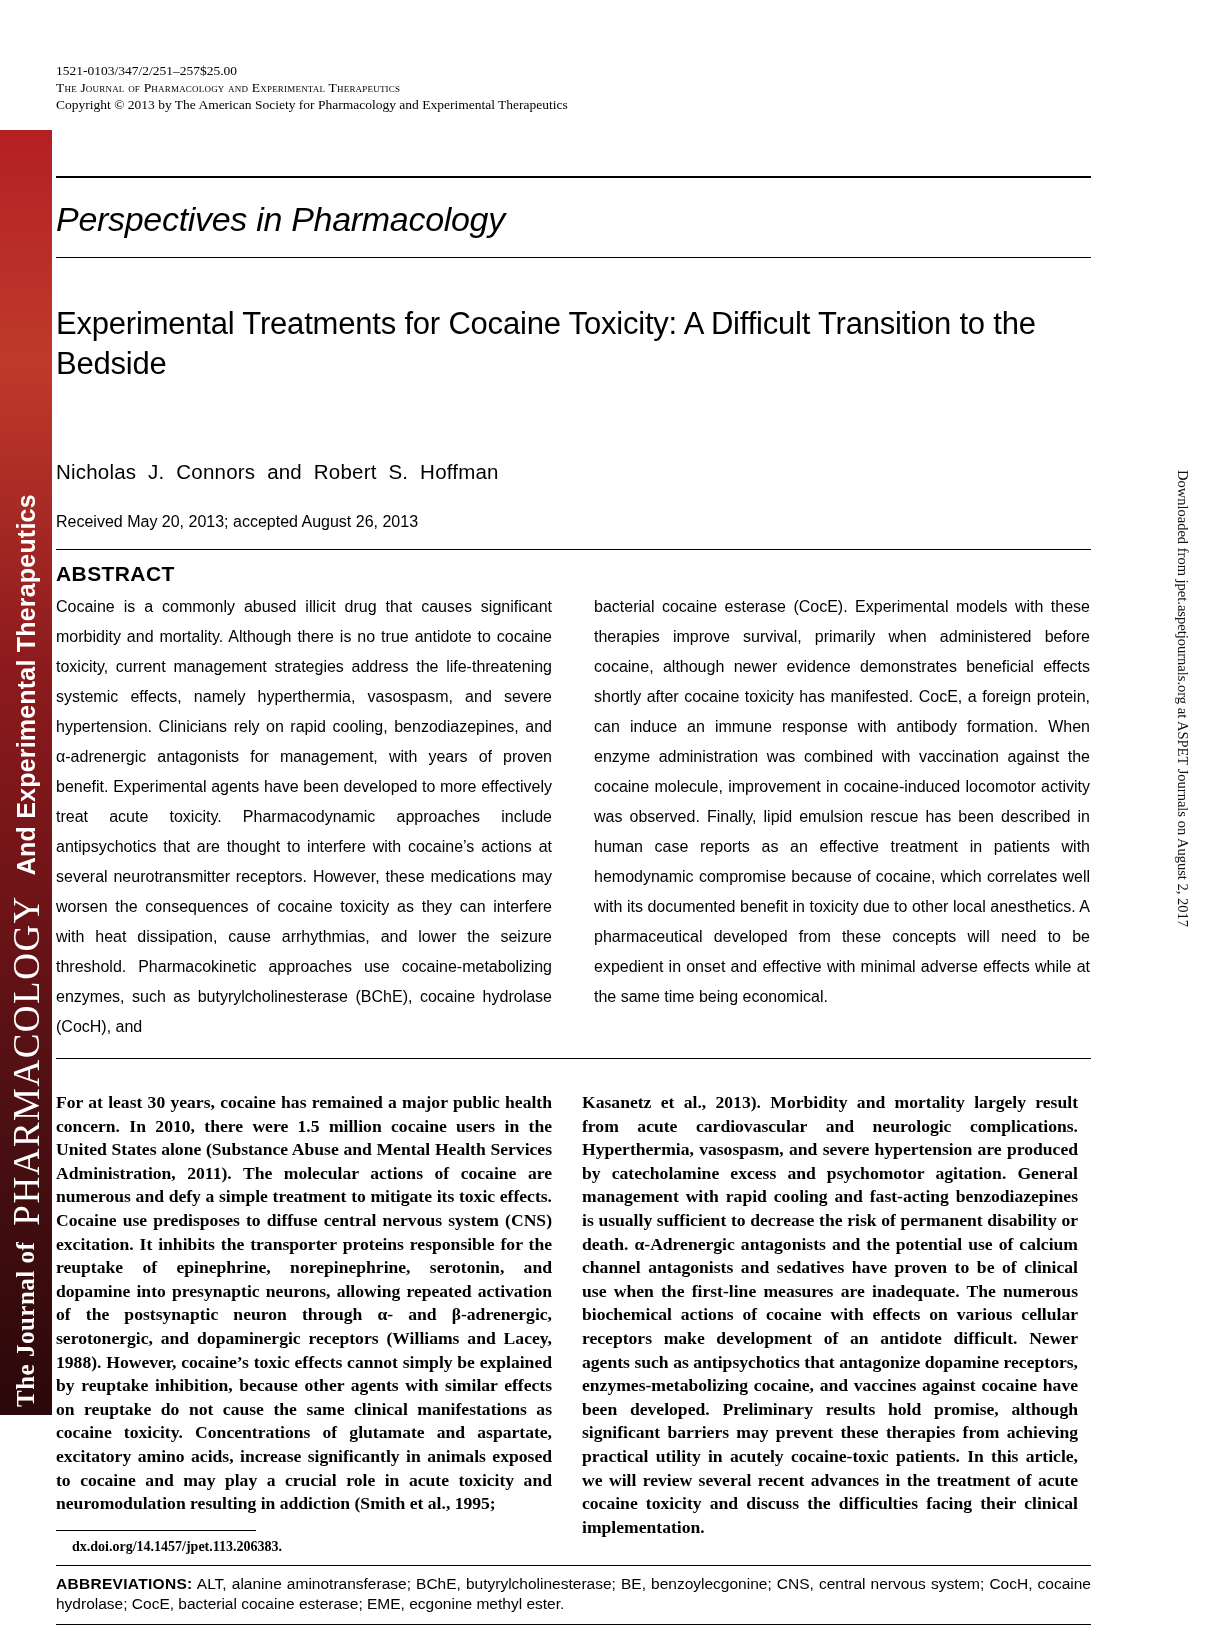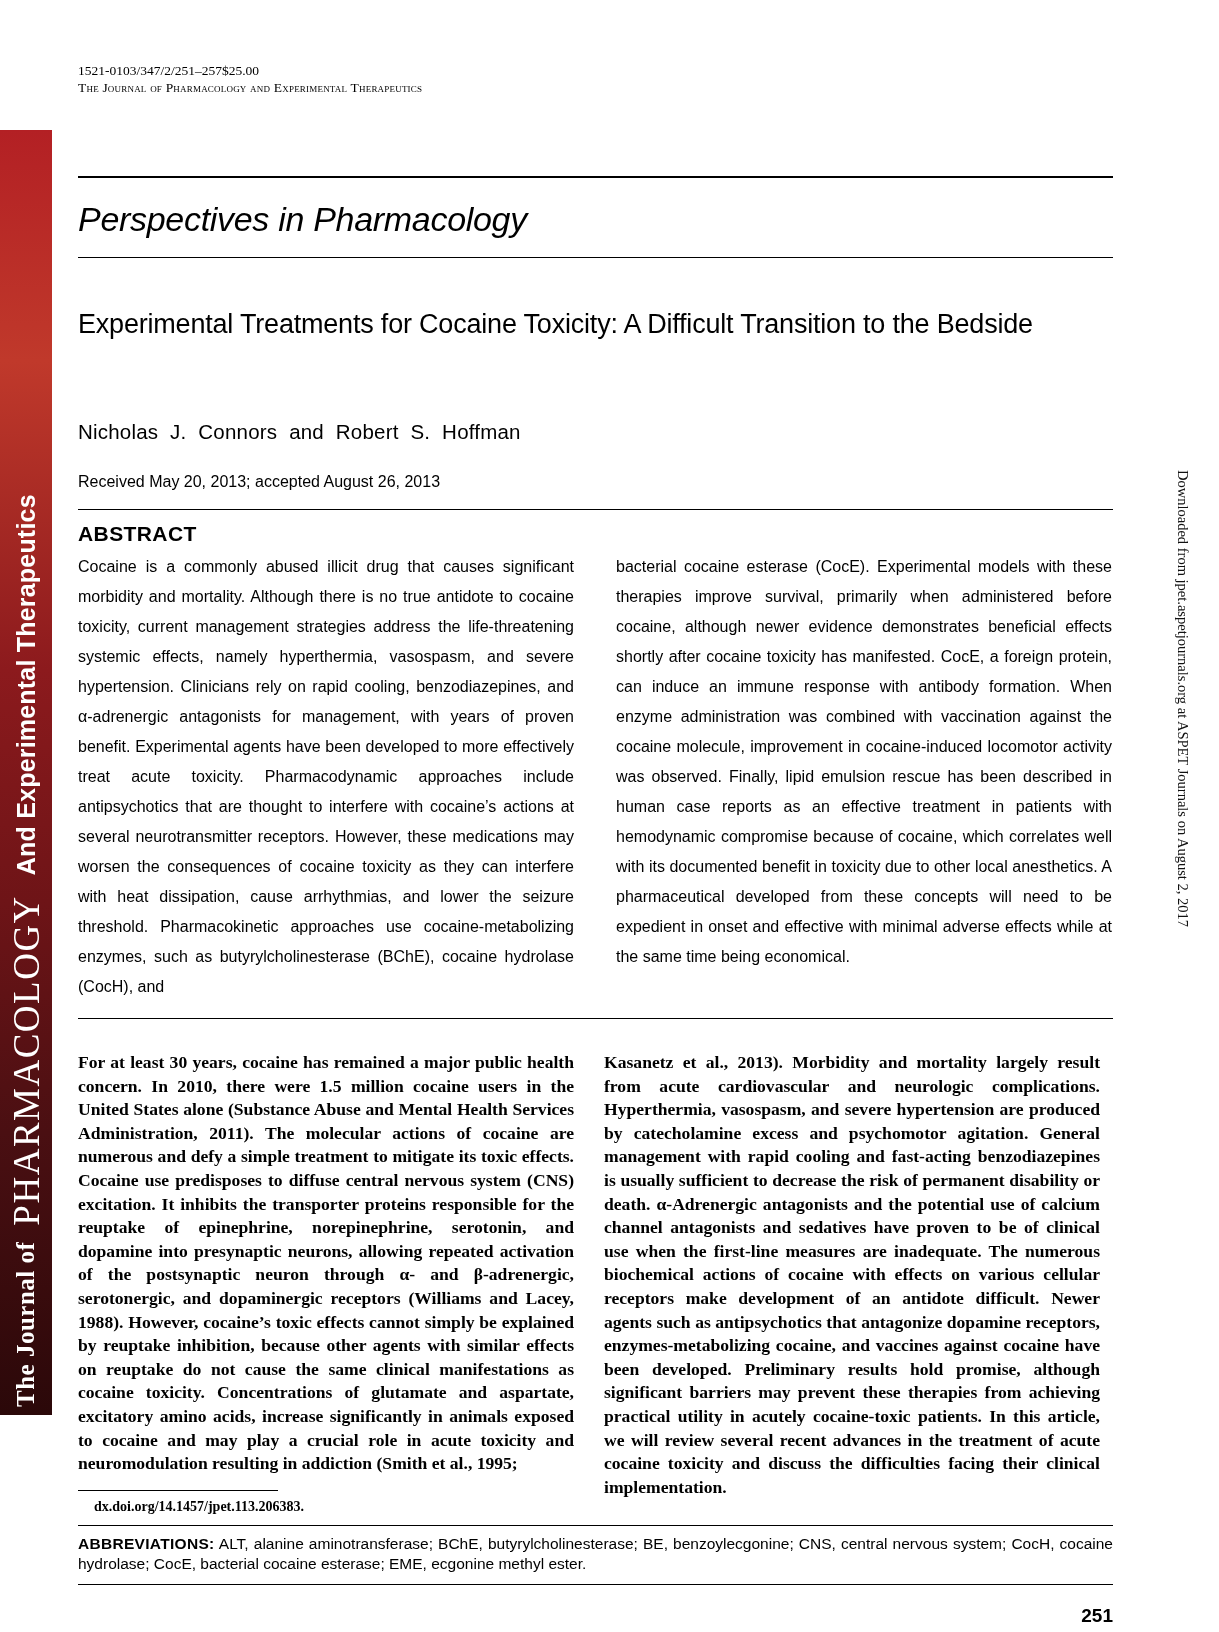--- a/index.html
+++ b/index.html
@@ -67,21 +67,21 @@
     white-space:nowrap;
     font-family:"Liberation Serif", serif;
     font-size:14.5px;
     line-height:24px;
     color:#111;
   }
 
   
   .page {
     position:absolute;
-    left:78px; top:0;
+    left:56px; top:0;
     width:1035px;
     height:1632px;
   }
 
   .masthead {
     position:relative;
     padding-top:62px;
     height:58px;
   }
   .mast-left {
@@ -107,21 +107,21 @@
     font-family:"Liberation Sans", sans-serif;
     font-style:italic;
     font-size:34px;
     font-weight:400;
     margin:22px 0 18px 0;
     letter-spacing:-0.3px;
   }
 
   .article-title {
     font-family:"Liberation Sans", sans-serif;
-    font-size:27px;
+    font-size:31px;
     font-weight:400;
     line-height:40px;
     margin:46px 0 16px 0;
     letter-spacing:-0.2px;
   }
 
   .authors {
     font-family:"Liberation Sans", sans-serif;
     font-size:20.5px;
     margin-top:76px;
@@ -232,20 +232,21 @@
 <div class="download-wrap">
   <div class="download-rot">Downloaded from jpet.aspetjournals.org at ASPET Journals on August 2, 2017</div>
 </div>
 
 <div class="page">
 
   <div class="masthead">
     <div class="mast-left">
       <div class="lin1">1521-0103/347/2/251–257$25.00</div>
       <div class="lin2">The Journal of Pharmacology and Experimental Therapeutics</div>
+      <div class="lin3">Copyright © 2013 by The American Society for Pharmacology and Experimental Therapeutics</div>
     </div>
   </div>
 
   <div class="rule-thick" style="margin-top:56px;"></div>
 
   <div class="section-title">Perspectives in Pharmacology</div>
 
   <div class="rule-thin" style="margin-top:4px;"></div>
 
   <div class="article-title">Experimental Treatments for Cocaine Toxicity: A Difficult Transition to the Bedside</div>

